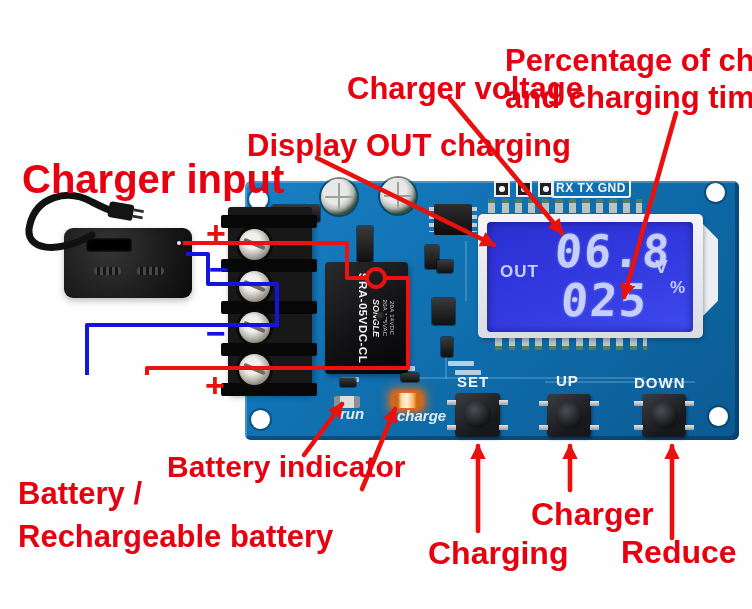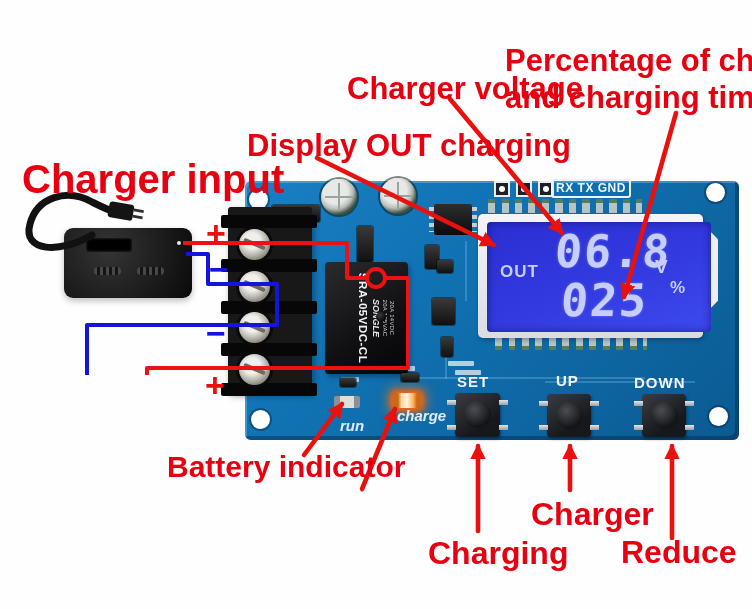--- a/index.html
+++ b/index.html
@@ -58,21 +58,21 @@
   .pins{position:absolute;height:14px;
         background:repeating-linear-gradient(90deg,#b7c4c6 0 7px,rgba(0,0,0,0) 7px 13.5px);}
   .pins:before{content:"";position:absolute;left:0;right:0;height:4px;
         background:repeating-linear-gradient(90deg,#527e5c 0 7px,rgba(0,0,0,0) 7px 13.5px);}
   .pins.top:before{top:0;} .pins.bot:before{bottom:0;}
   
   #bezel{position:absolute;left:233px;top:33px;width:225px;height:124px;border-radius:5px;
          background:linear-gradient(#f4f5f7,#d9dde3);box-shadow:1px 2px 4px rgba(0,25,50,.35);}
   #bezeltab{position:absolute;left:456px;top:41px;width:17px;height:96px;background:#eceef1;
          clip-path:polygon(0 0,100% 18%,100% 82%,0 100%);}
-  #lcd{position:absolute;left:242px;top:41px;width:224px;height:110px;border-radius:4px;
+  #lcd{position:absolute;left:242px;top:41px;width:206px;height:110px;border-radius:4px;
        background:linear-gradient(160deg,#2b2fd2 0%,#3138dd 45%,#3d49ee 100%);
        box-shadow:inset 0 0 8px rgba(0,0,60,.5);color:#c6cffc;}
   #lcd .mode{position:absolute;left:13px;top:40px;font-size:17px;font-weight:bold;letter-spacing:1px;}
   .seg{font-family:"DejaVu Sans Mono",monospace;font-weight:bold;transform:skewX(-4deg);
        text-shadow:0 0 3px rgba(150,170,255,.55);letter-spacing:2px;}
   #lcd .v1{position:absolute;left:68px;top:3px;font-size:45px;}
   #lcd .v2{position:absolute;left:74px;top:52px;font-size:45px;}
   #lcd .unit-v{position:absolute;left:168px;top:34px;font-size:19px;font-weight:bold;}
   #lcd .unit-p{position:absolute;left:183px;top:56px;font-size:17px;font-weight:bold;}
   
@@ -181,21 +181,21 @@
     <div id="bezel"></div>
     <div id="lcd">
       <div class="mode">OUT</div>
       <div class="v1 seg">06.8</div>
       <div class="unit-v">V</div>
       <div class="v2 seg">025</div>
       <div class="unit-p">%</div>
     </div>
 
     <div class="led off" style="left:89px;top:215px;width:26px;height:12px;"></div>
-    <div class="ledtxt" style="left:95px;top:236px;">run</div>
+    <div class="ledtxt" style="left:95px;top:224px;">run</div>
     <div class="smd" style="left:95px;top:197px;width:16px;height:9px;"></div>
     <div class="led on" style="left:148px;top:212px;width:28px;height:15px;"></div>
     <div class="ledtxt" style="left:152px;top:226px;">charge</div>
     <div class="smd" style="left:156px;top:192px;width:18px;height:9px;"></div>
 
     <div class="btnlabel" style="left:212px;top:192px;">SET</div>
     <div class="tact" style="left:210px;top:212px;">
       <div class="bpin" style="left:-8px;top:7px;"></div>
       <div class="bpin" style="left:-8px;bottom:7px;"></div>
       <div class="bpin" style="right:-8px;top:7px;"></div>
@@ -269,17 +269,21 @@
   <div class="pol red" style="left:205px;top:368px;">+</div>
 
   <div class="ann" style="left:22px;top:156px;font-size:40px;">Charger input</div>
   <div class="ann" style="left:347px;top:71px;font-size:31px;">Charger voltage</div>
   <div class="ann" style="left:505px;top:42px;font-size:31px;width:245px;text-align:center;line-height:1.2;">
     <div>Percentage of charge</div>
     <div>and charging time</div>
   </div>
   <div class="ann" style="left:247px;top:128px;font-size:31px;">Display OUT charging</div>
   <div class="ann" style="left:167px;top:450px;font-size:30px;">Battery indicator</div>
+  <div class="ann" style="left:18px;top:473px;font-size:31px;line-height:1.38;">
+    <div>Battery /</div>
+    <div>Rechargeable battery</div>
+  </div>
   <div class="ann" style="left:428px;top:535px;font-size:32px;">Charging</div>
   <div class="ann" style="left:531px;top:496px;font-size:32px;">Charger</div>
   <div class="ann" style="left:621px;top:534px;font-size:32px;">Reduce</div>
 
 </div>
 
 </body></html>

